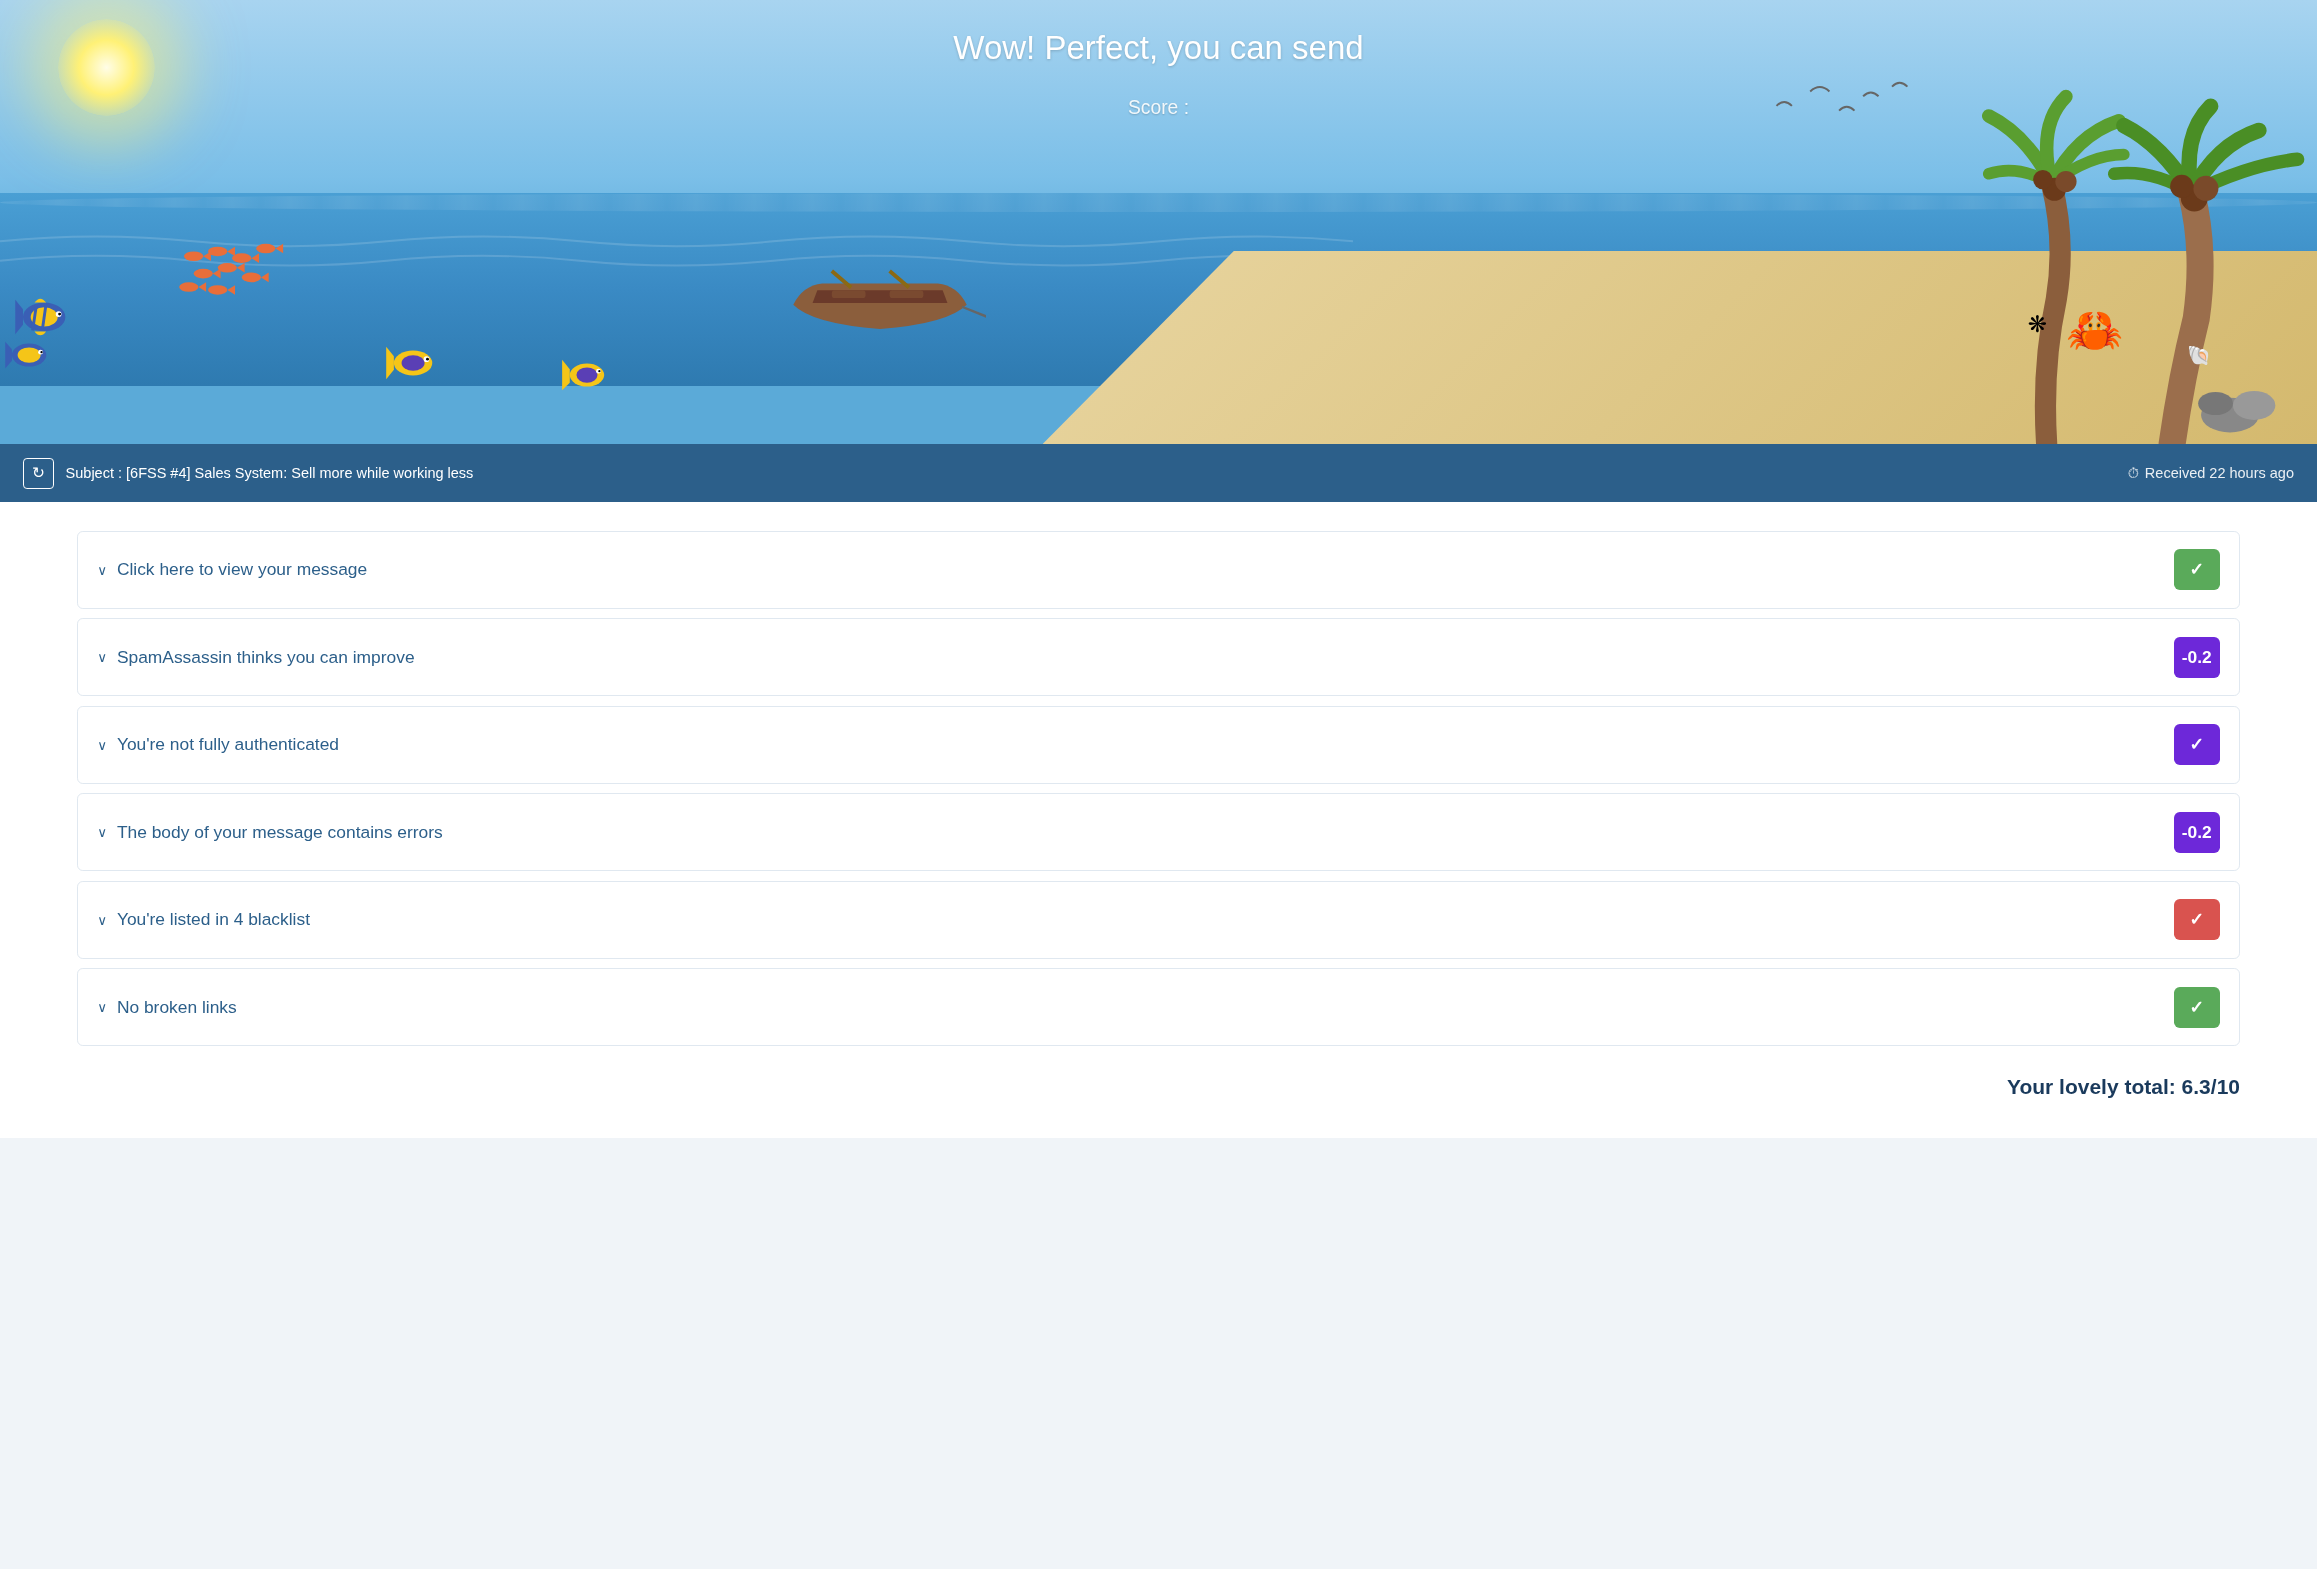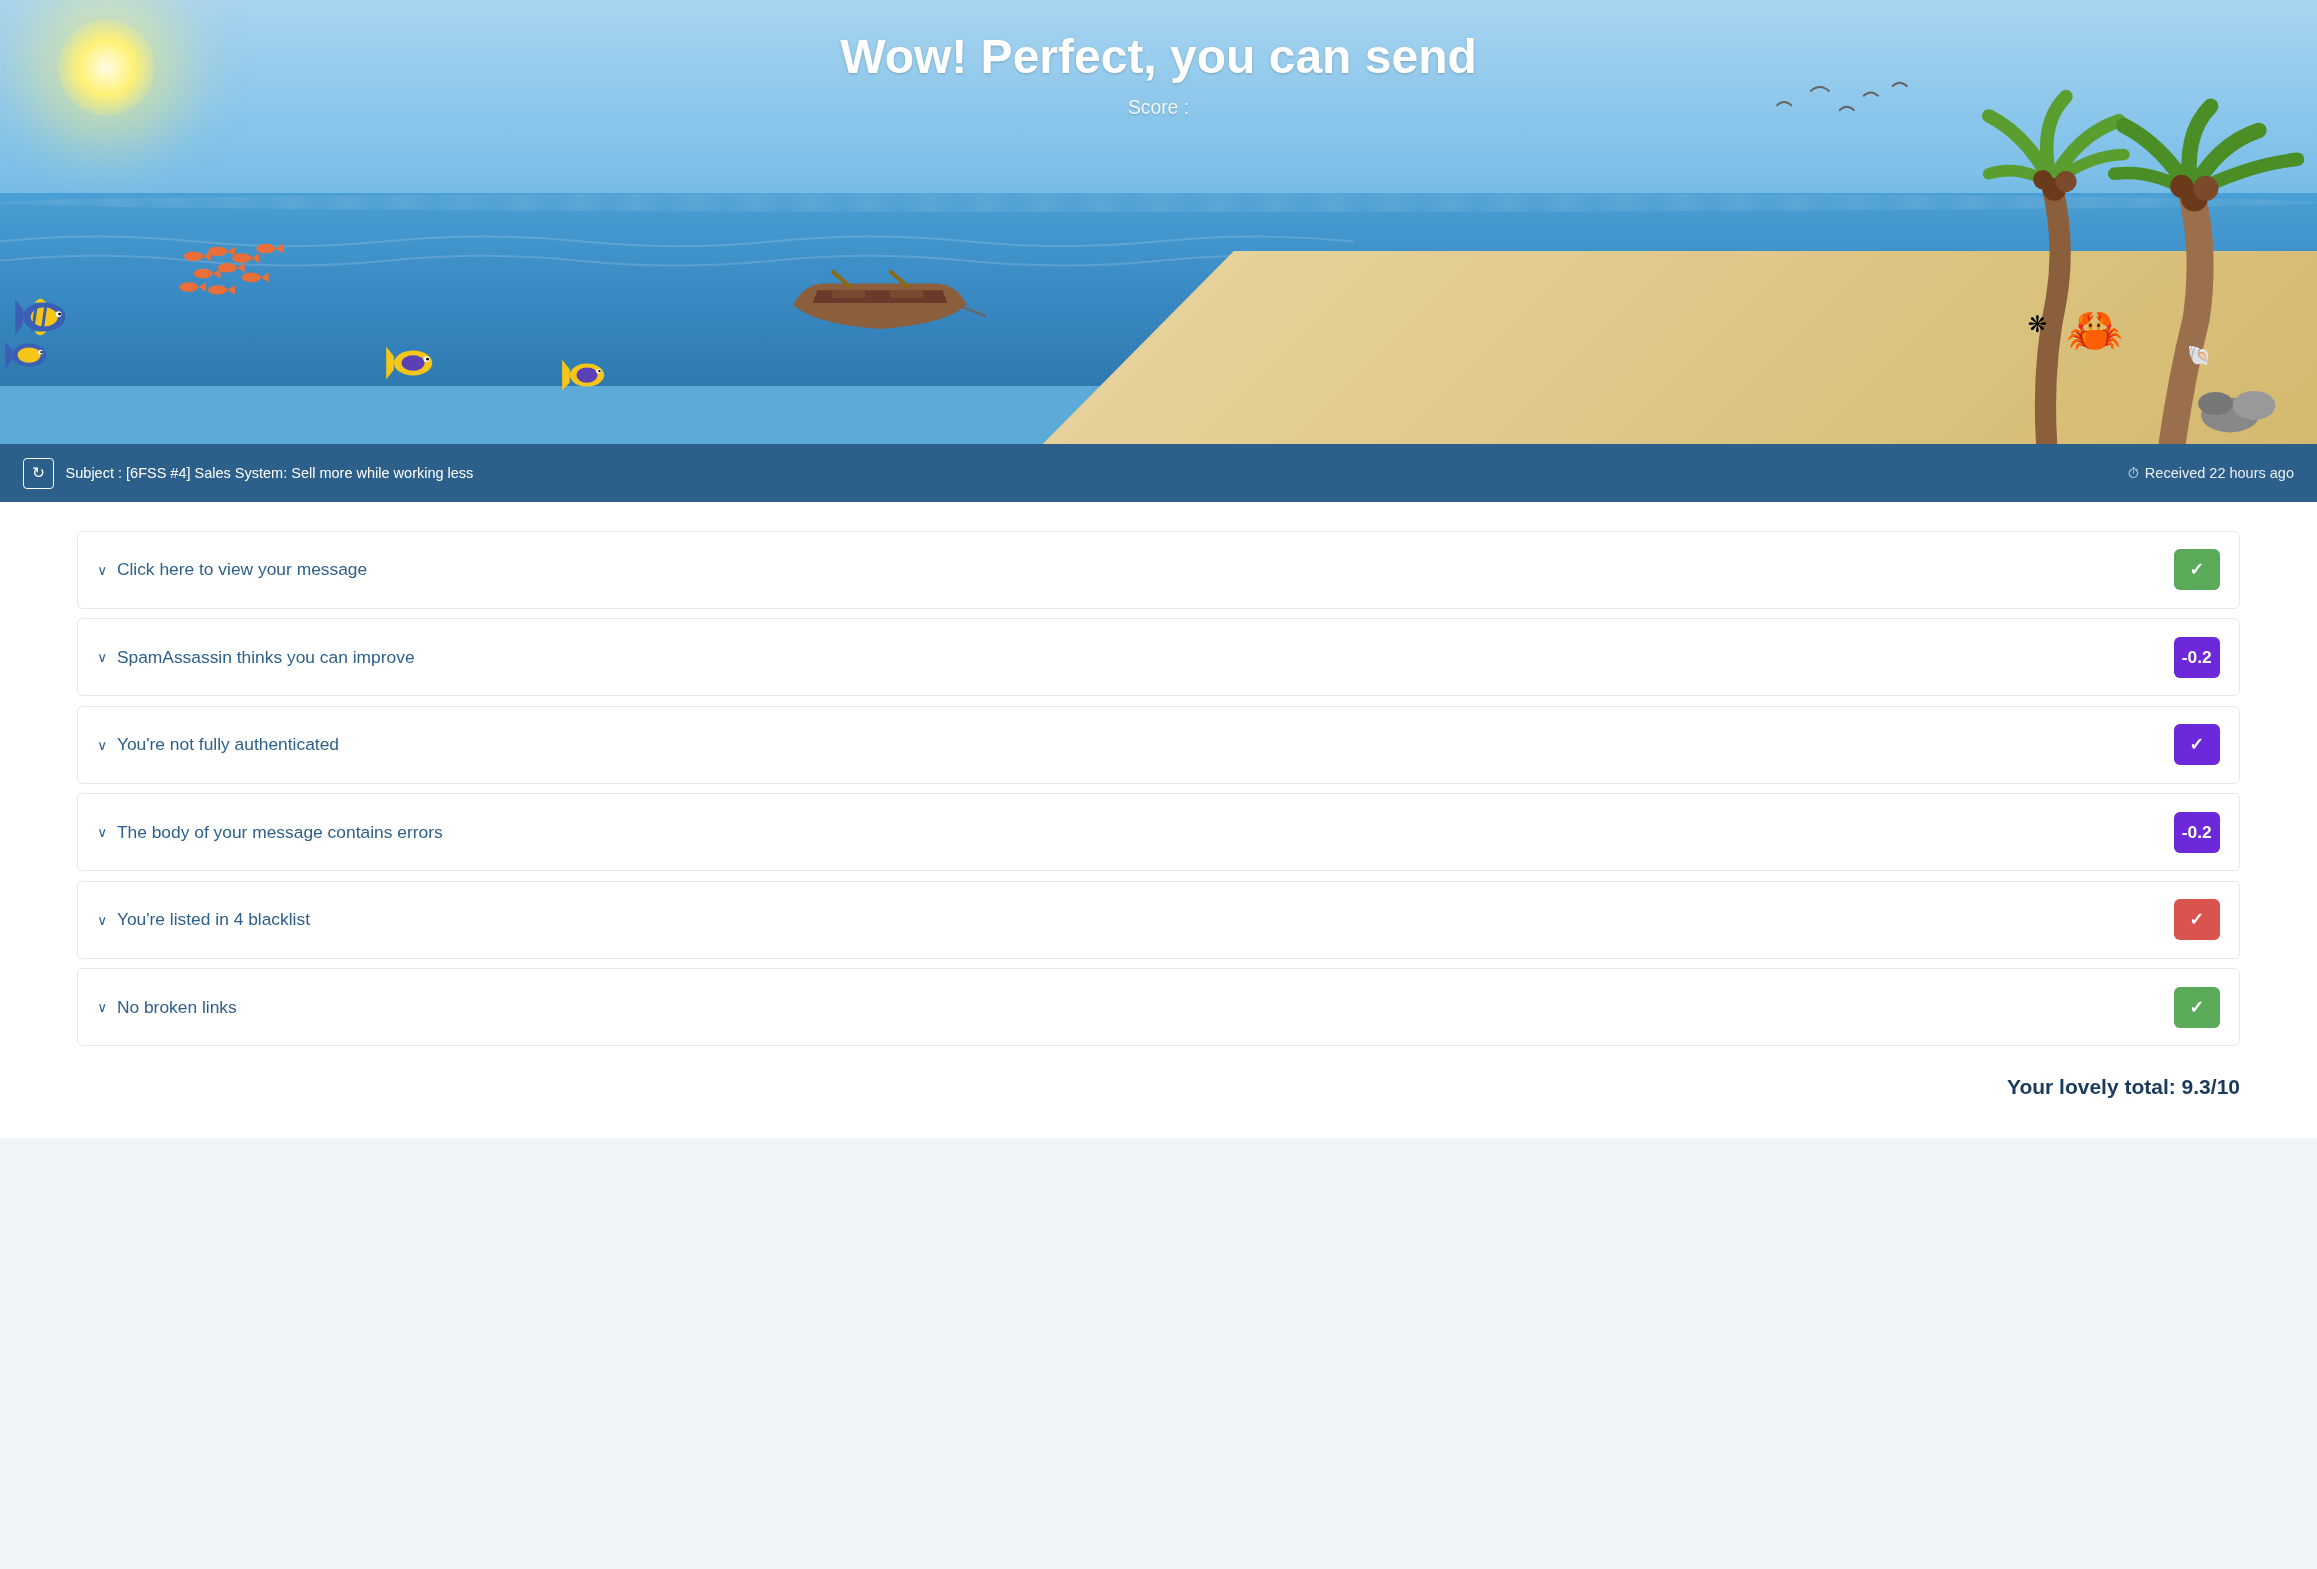--- a/index.html
+++ b/index.html
@@ -25,23 +25,23 @@
       border-radius: 50%;
       box-shadow: 0 0 58px 29px rgba(255,241,118,0.5);
     }
 
     
     .hero-title {
       position: absolute;
       top: 29px;
       left: 50%;
       transform: translateX(-50%);
-      font-size: 48px;
+      font-size: 33px;
       color: white;
-      font-weight: 700;
+      font-weight: 400;
       text-shadow: 0 1px 2.9px rgba(0,0,0,0.2);
       white-space: nowrap;
     }
 
     
     .score-container {
       position: absolute;
       top: 97px;
       left: 50%;
       transform: translateX(-50%);
@@ -454,16 +454,16 @@
       <div class="accordion-row">
         <div class="accordion-left">
           <span class="chevron">∨</span>
           <span>No broken links</span>
         </div>
         <div class="badge badge-green">✓</div>
       </div>
     </div>
 
   <div class="total-row">
-    <span>Your lovely total: 9.3/10</span>
+    <span>Your lovely total: 6.3/10</span>
   </div>
 </div>
 
 
 </body></html>

